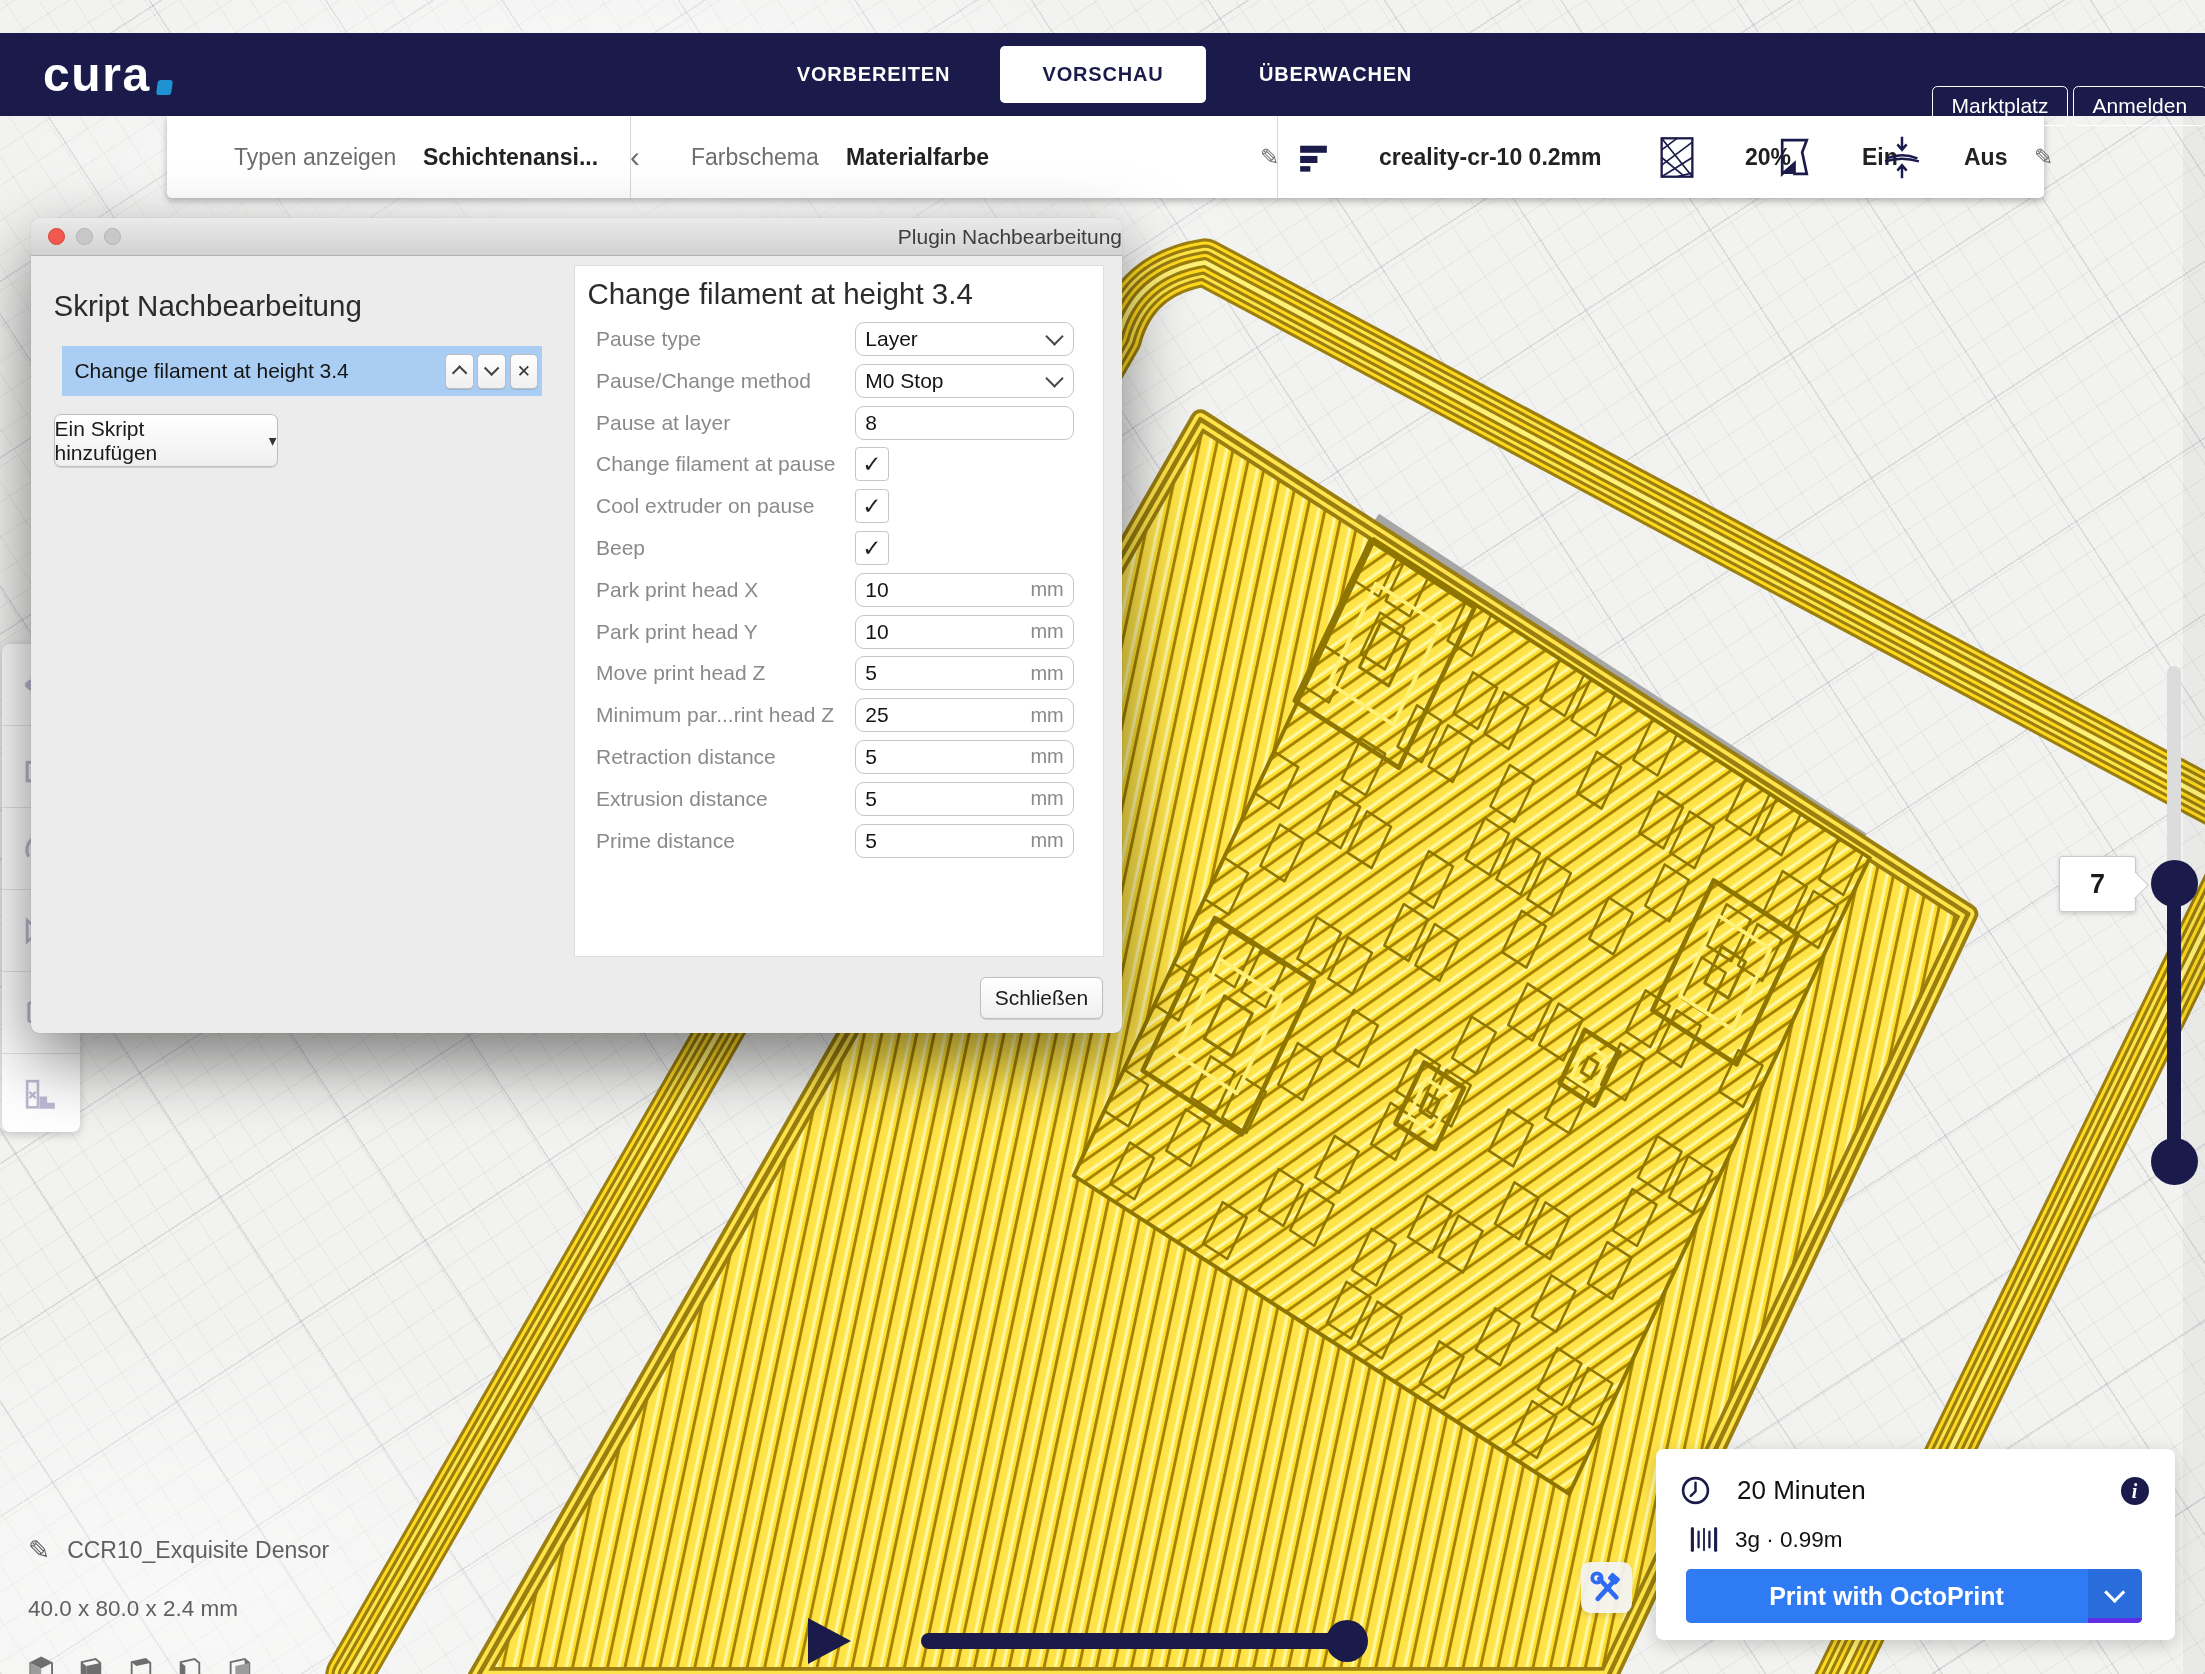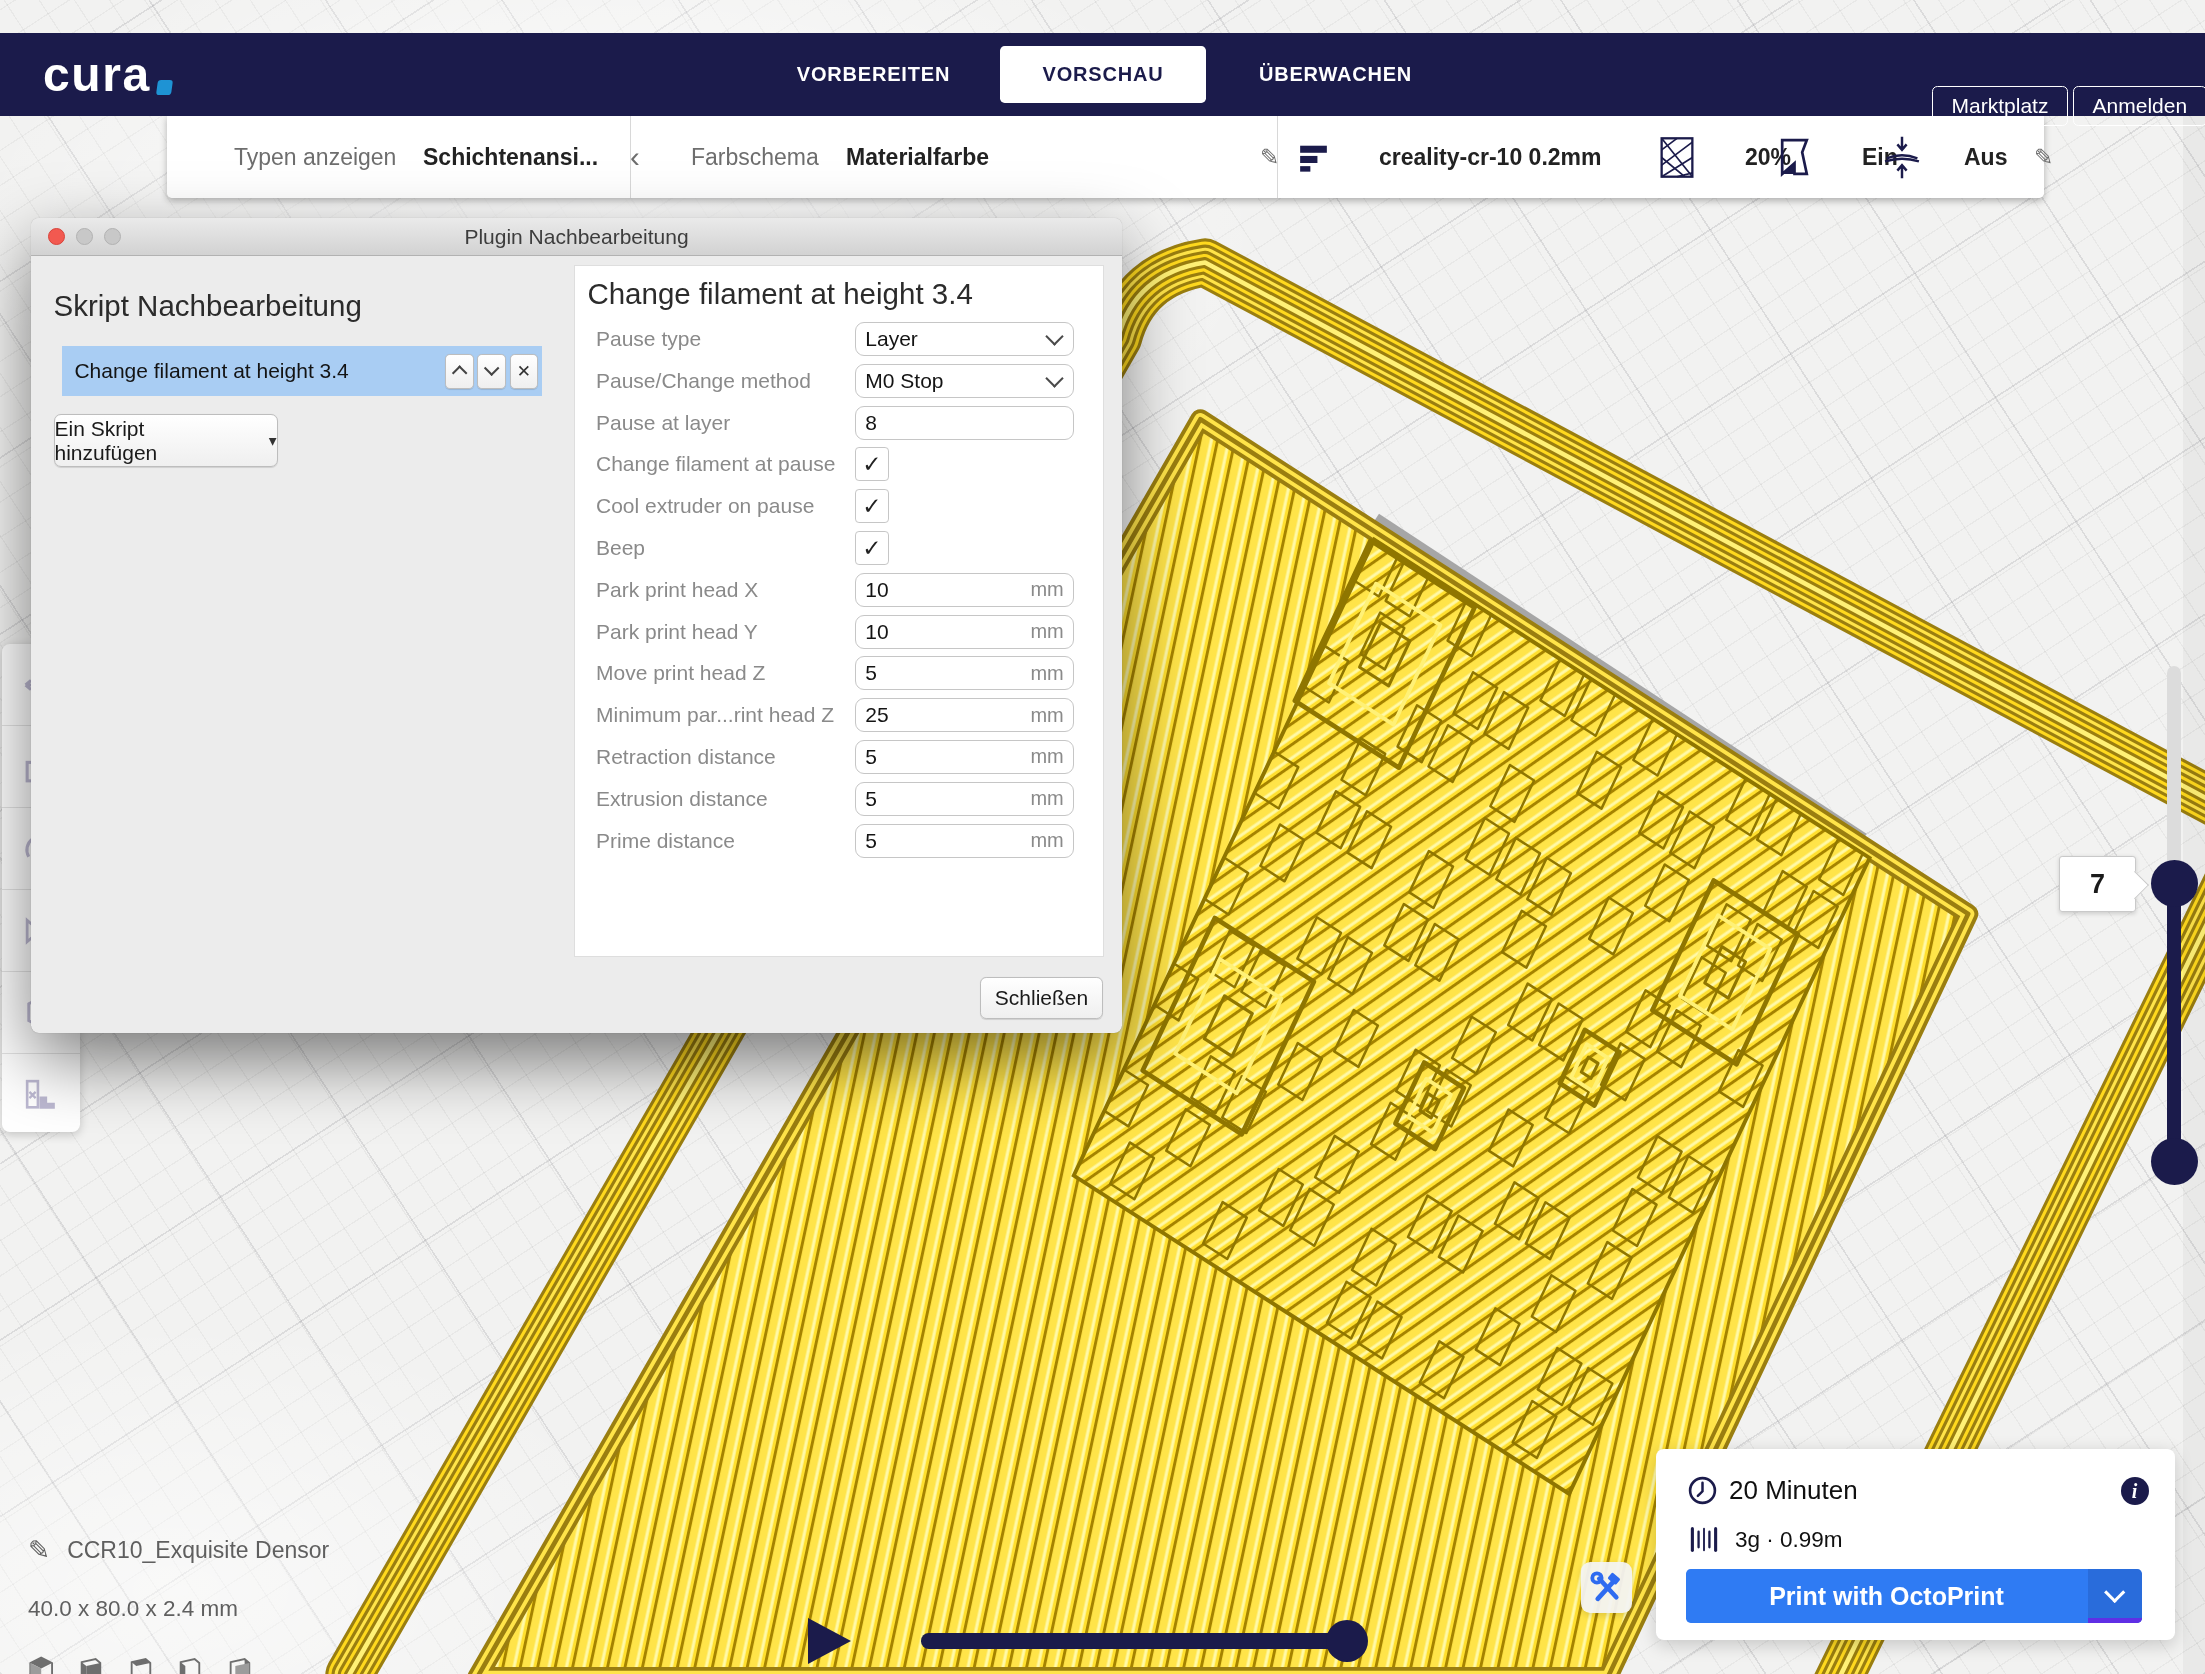--- a/index.html
+++ b/index.html
@@ -58,21 +58,21 @@
   .toolbar{position:absolute;left:1.6px;top:644px;width:78px;height:488px;background:#fff;
     border-radius:7.8px;box-shadow:0 2.3px 9.3px rgba(0,0,0,.18);z-index:20;overflow:hidden;}
   .tcell{width:78px;height:81px;border-bottom:0.8px solid #e4e4e4;display:flex;align-items:center;justify-content:center;}
   .tcell:last-child{border-bottom:none;}
 
   
   .dialog{position:absolute;left:31px;top:218px;width:1091px;height:815px;background:#ececec;
     border-radius:7.8px;box-shadow:0 27px 70px rgba(0,0,0,.5), 0 0 0.8px rgba(0,0,0,.4);z-index:60;}
   .dtitlebar{position:absolute;left:0;top:0;width:100%;height:38px;border-radius:7.8px 7.8px 0 0;
     background:linear-gradient(#eaeaea,#d2d2d2);border-bottom:0.8px solid #b2b2b2;box-sizing:border-box;}
-  .dtitle{position:absolute;left:0;right:0;top:0;height:38px;line-height:38px;text-align:center;
+  .dtitle{position:absolute;left:0;right:0;top:0;height:38px;line-height:38px;text-align:right;
     font-size:21px;color:#3d3d3d;}
   .dlights{position:absolute;left:17px;top:10px;display:flex;gap:11px;}
   .dlight{width:17px;height:17px;border-radius:50%;}
   .lheading{position:absolute;left:22.5px;top:71px;font-size:29.5px;color:#2b2b2b;font-weight:500;}
   .scriptrow{position:absolute;left:31px;top:128px;width:480px;height:50px;background:var(--selblue,#a9cdf3);
     display:flex;align-items:center;}
   .scriptrow .sname{font-size:21px;color:#141414;padding-left:12.4px;flex:1;}
   .macbtn{background:linear-gradient(#ffffff,#efefef);border:0.8px solid #bdbdbd;border-radius:4.7px;
     box-shadow:0 0.8px 0.8px rgba(0,0,0,.12);display:flex;align-items:center;justify-content:center;}
   .rowbtn{width:26.4px;height:33px;margin-right:3.9px;font-size:17px;color:#333;}
@@ -122,21 +122,21 @@
   .msize{font-size:22.5px;margin-top:29.5px;}
   .cubes{display:flex;gap:23px;margin-top:34px;}
 
   
   .wrench{position:absolute;left:1581px;top:1562px;width:51px;height:51px;background:rgba(243,243,243,.94);
     border-radius:9.3px;box-shadow:0 2.3px 6.2px rgba(0,0,0,.12);display:flex;align-items:center;justify-content:center;z-index:15;}
 
   
   .printcard{position:absolute;left:1656px;top:1449px;width:519px;height:191px;background:#fff;border-radius:7.8px;
     box-shadow:0 4.7px 18.6px rgba(0,0,0,.18);z-index:18;}
-  .ptime{position:absolute;left:31px;top:26.4px;display:flex;align-items:center;gap:11px;
+  .ptime{position:absolute;left:24px;top:26.4px;display:flex;align-items:center;gap:26px;
     font-size:26px;color:#101010;}
   .pinfo{position:absolute;right:26.4px;top:28px;width:28px;height:28px;border-radius:50%;
     background:var(--navy,#1b1b4b);color:#fff;text-align:center;line-height:28px;
     font-family:"Liberation Serif",serif;font-style:italic;font-weight:700;font-size:20px;}
   .pmat{position:absolute;left:34px;top:75px;display:flex;align-items:center;gap:17px;font-size:22.5px;color:#101010;}
   .bluebtn{position:absolute;left:29.5px;top:120px;width:456px;height:54px;background:var(--blue,#2f7bf3);
     border-radius:4.7px;color:#fff;font-size:25px;font-weight:600;display:flex;align-items:center;justify-content:center;}
   .bluebtn .split{position:absolute;right:0;top:0;width:54px;height:54px;background:rgba(10,20,80,.14);
     border-radius:0 4.7px 4.7px 0;display:flex;align-items:center;justify-content:center;}
   .bluebtn .split:after{content:"";position:absolute;left:0;bottom:0;width:100%;height:5.4px;

